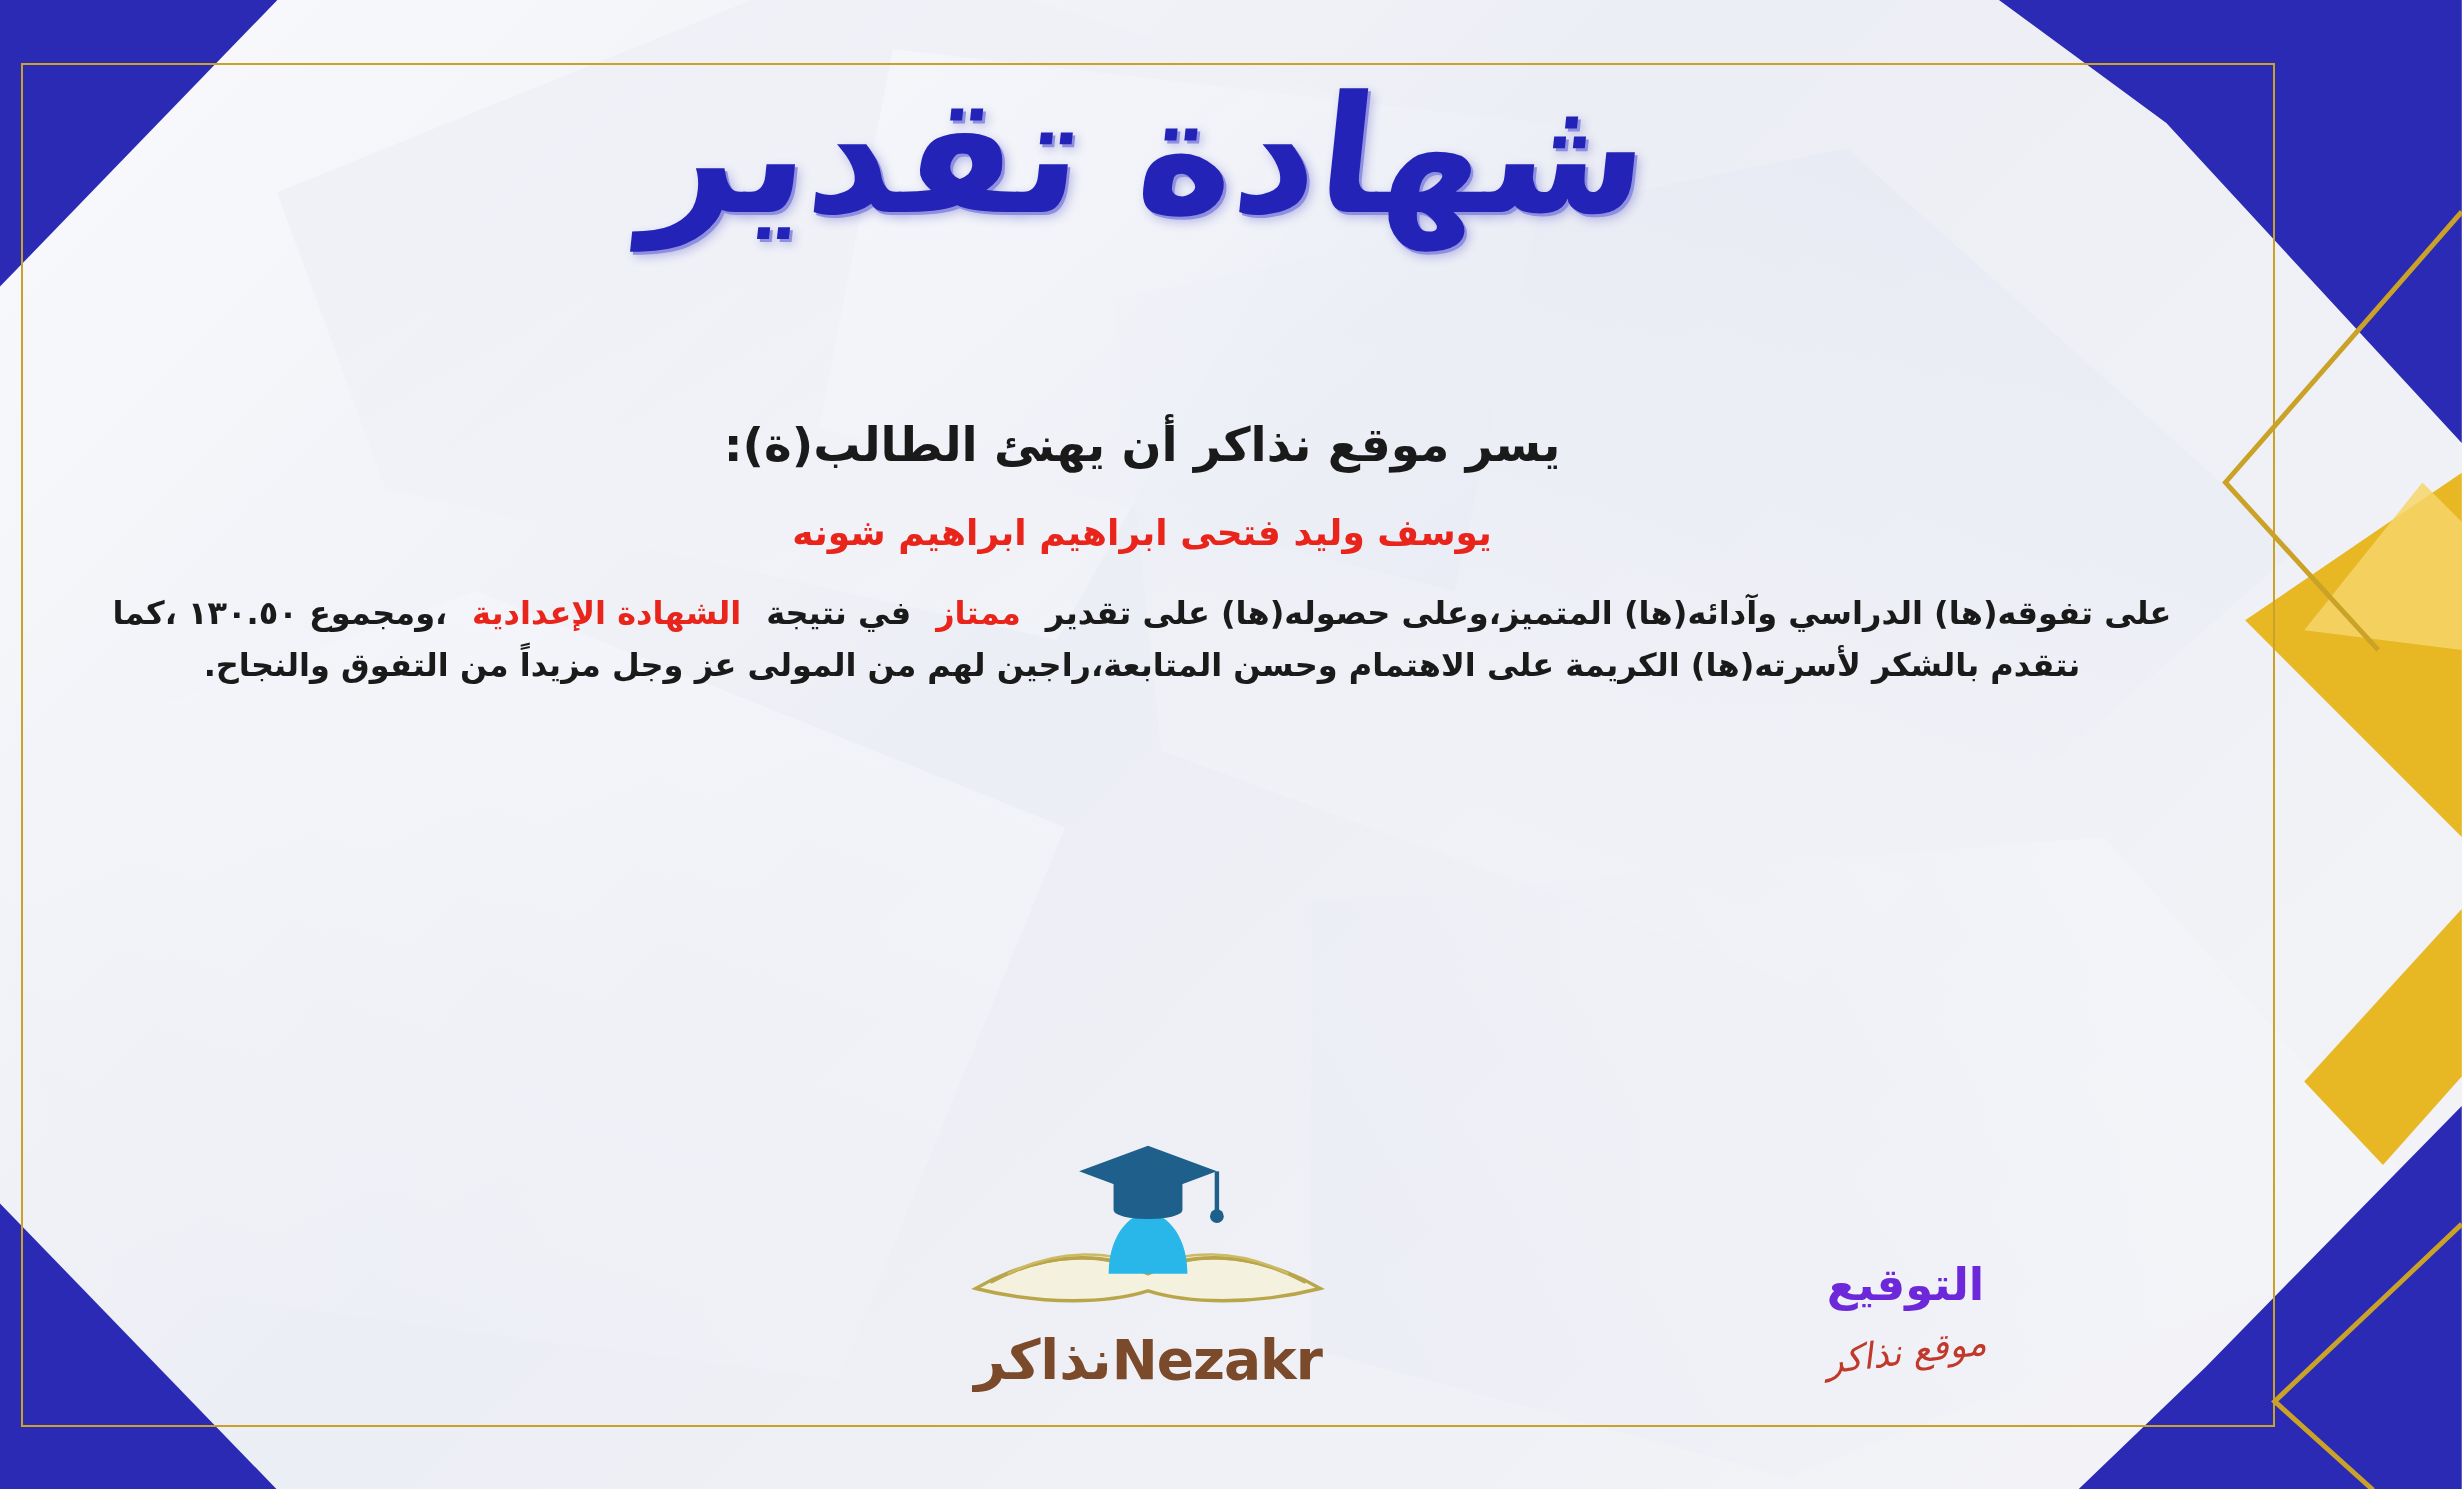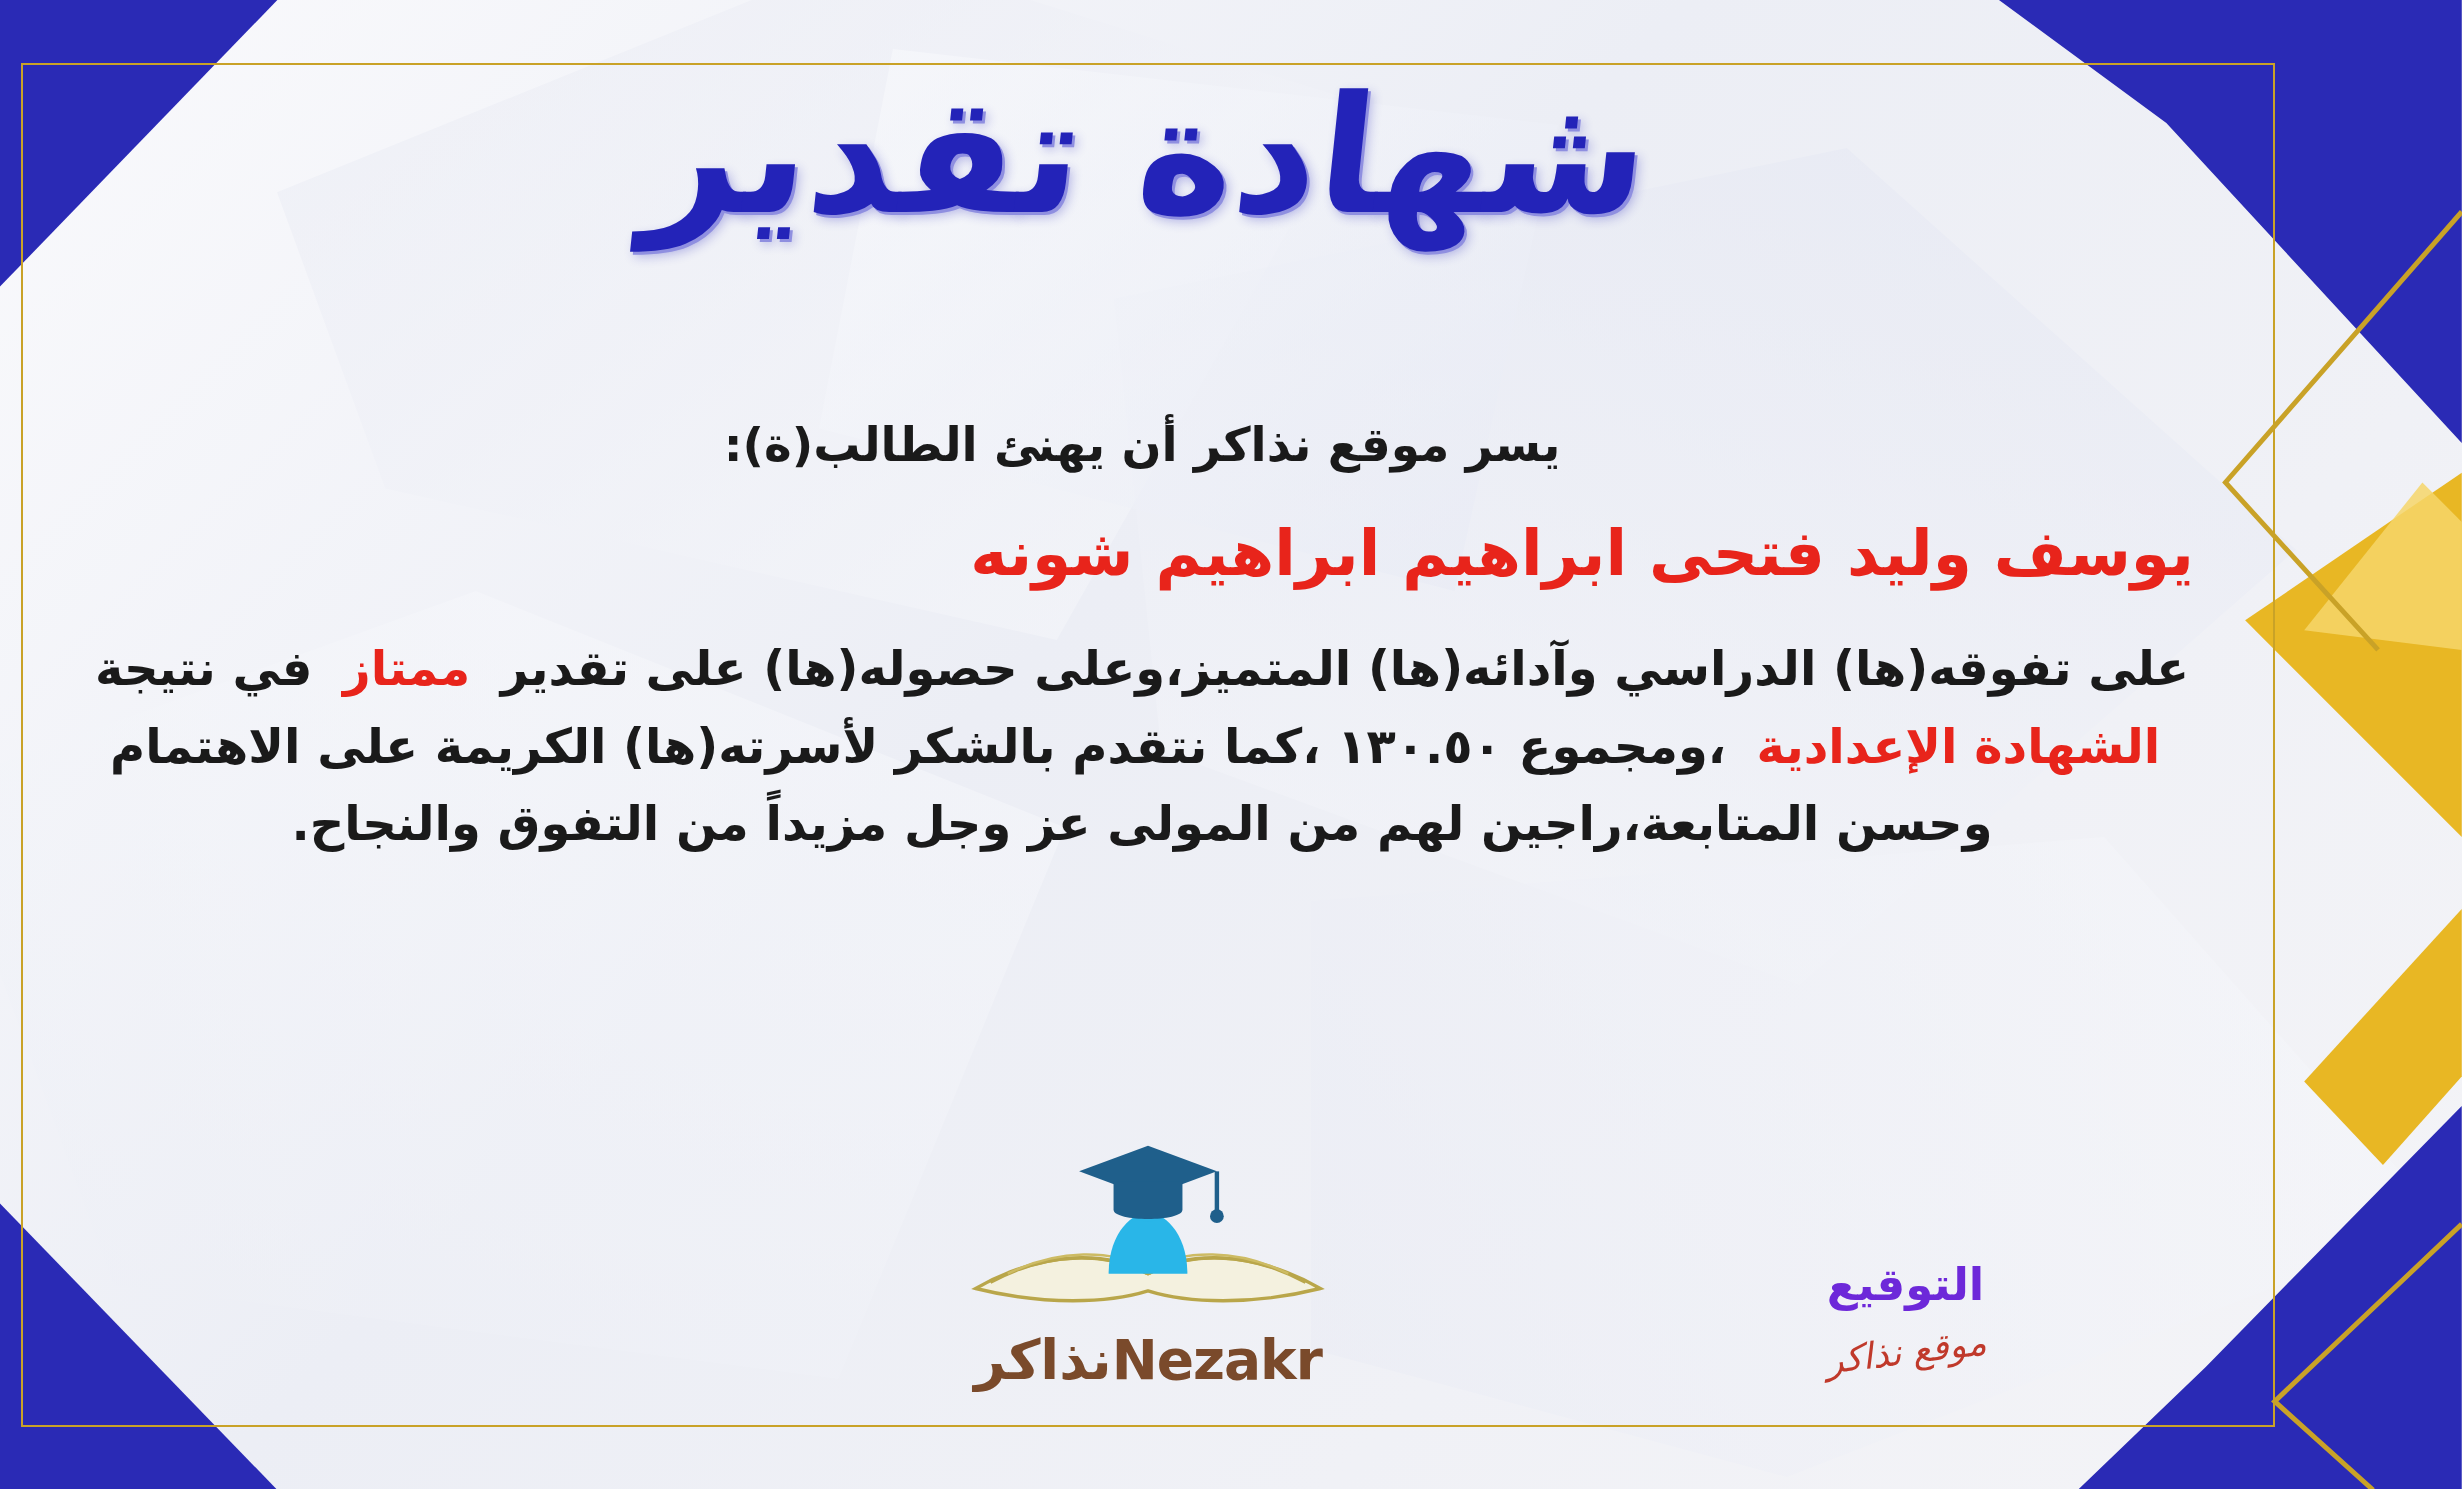--- a/index.html
+++ b/index.html
@@ -107,32 +107,31 @@
   .line {
     font-size: 45px;
     line-height: 1.55;
     color: #1a1a1a;
     margin: 0 0 10.8px 0;
     font-weight: 600;
   }
   .line.greet { font-size: 47px; margin-bottom: 22.7px; }
   .line.student-name {
     color: #e8241b;
-    font-size: 63px;
+    font-size: 36px;
     font-weight: 700;
     margin-bottom: 27.6px;
-    text-align: right;
   }
   .hl {
     color: #e8241b;
     font-weight: 700;
     padding: 0 13.8px;
   }
   .paragraph {
-    font-size: 48px;
+    font-size: 32px;
     line-height: 1.62;
     color: #1a1a1a;
     font-weight: 600;
     text-align: center;
     margin: 0;
   }
 
   
   .signature-block {
     position: absolute;

